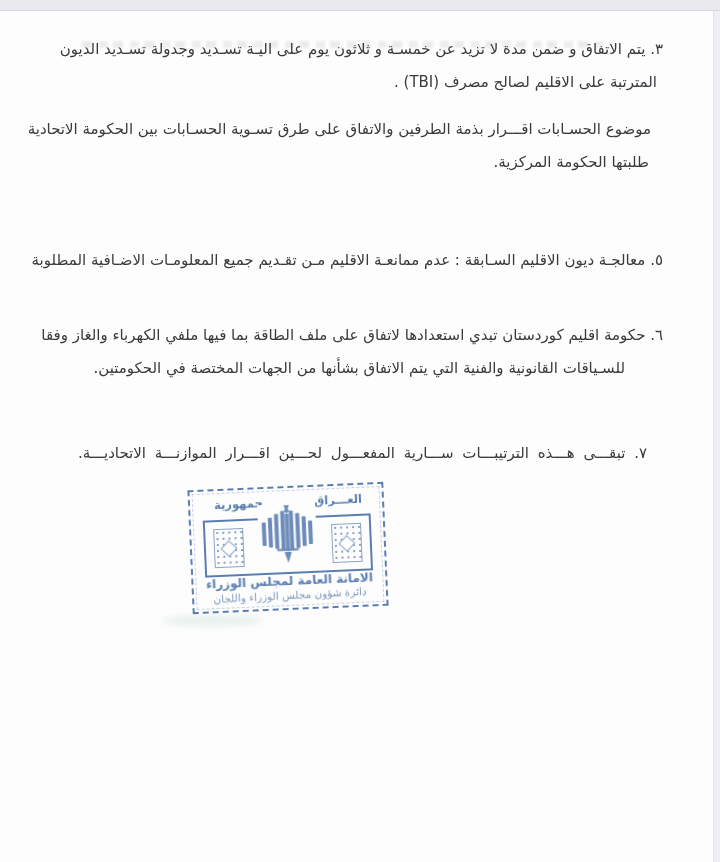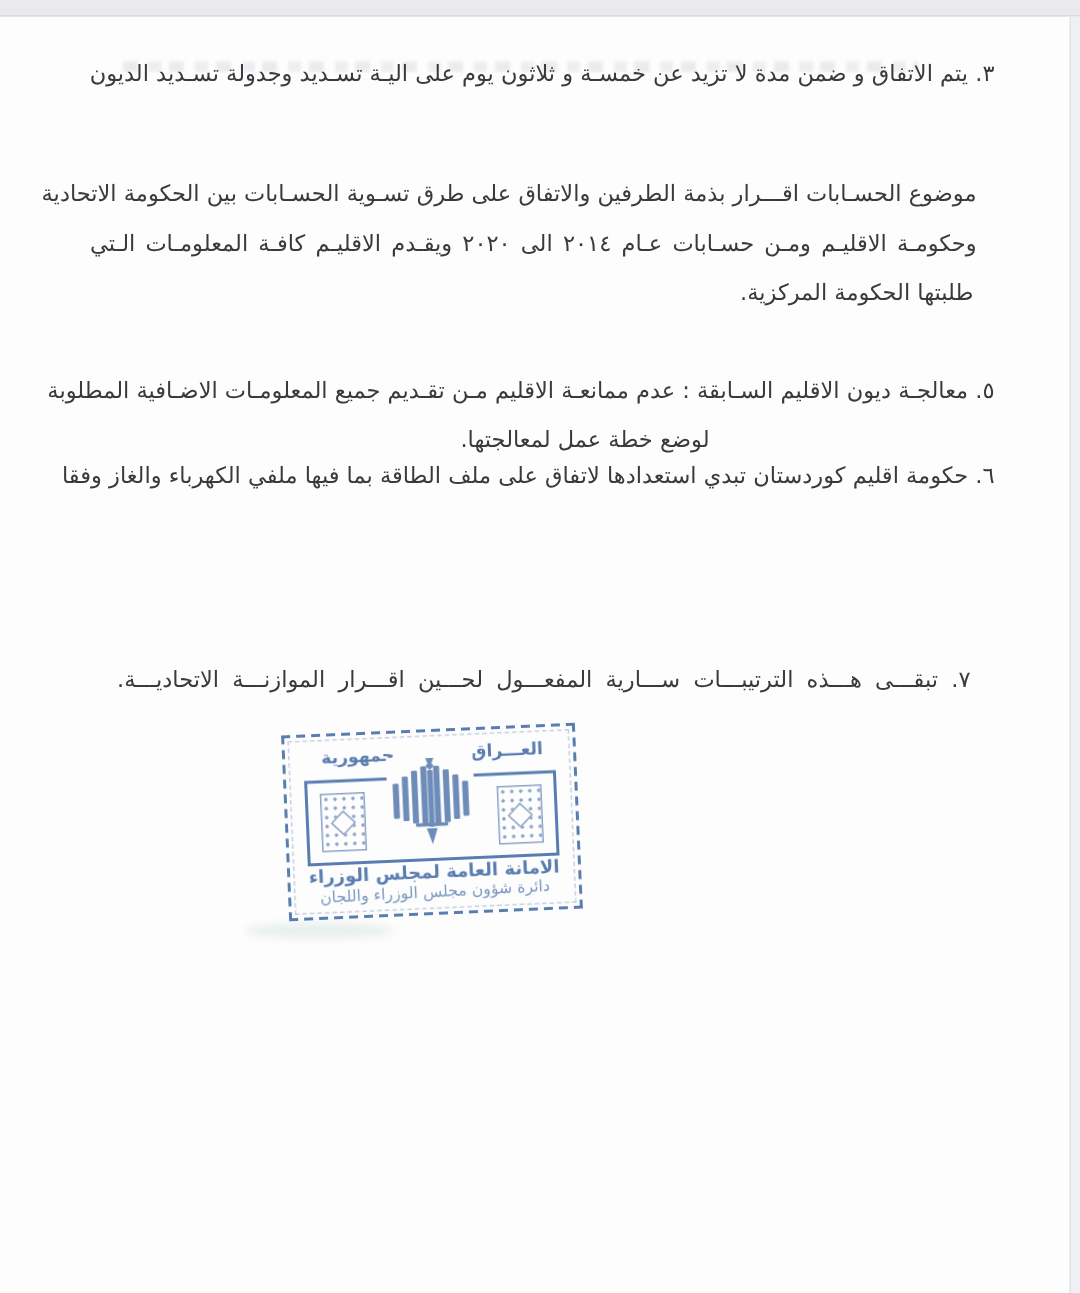--- a/index.html
+++ b/index.html
@@ -20,21 +20,21 @@
   .scan-top{position:absolute;top:0;left:0;right:0;height:11px;background:var(--edge);border-bottom:1px solid #d9d9df;z-index:5;}
   .scan-right{position:absolute;top:11px;right:0;bottom:0;width:7px;background:#eef0f4;border-left:1px solid #e3e4e9;z-index:5;}
   .bleed{position:absolute;top:41px;left:82px;right:108px;height:7px;
     background:repeating-linear-gradient(90deg,#b9b9c4 0 10px,transparent 10px 17px,#c4c4cf 17px 26px,transparent 26px 31px);
     opacity:.26;filter:blur(1.2px);}
   .smudge{position:absolute;left:163px;top:615px;width:100px;height:11px;background:#cfe0d8;opacity:.45;filter:blur(3px);border-radius:50%;}
 
   
   .doc{position:absolute;inset:0 57px 0 60px;direction:rtl;color:var(--text);font-size:15px;line-height:33px;}
   .para{position:absolute;left:0;right:0;}
-  .p3{top:33px}.p4{top:113px}.p5{top:244px}.p6{top:301px}.p7{top:437px}
+  .p3{top:33px}.p4{top:113px}.p5{top:244px}.p6{top:319px}.p7{top:437px}
   .l{white-space:nowrap;text-align:justify;text-align-last:justify;}
   .l.short{text-align:right;text-align-last:right;}
 
   
   .stamp{
     position:absolute;left:190px;top:486px;width:196px;height:124px;
     transform:rotate(-2.5deg);
     color:var(--ink);
     border:2px dashed currentColor;
     opacity:.92;
@@ -64,35 +64,35 @@
 <body>
 
 <div class="scan-top"></div>
 <div class="scan-right"></div>
 <div class="bleed"></div>
 
 <div class="doc">
 
   <div class="para p3">
     <div class="l">٣. يتم الاتفاق و ضمن مدة لا تزيد عن خمسـة و ثلاثون يوم على اليـة تسـديد وجدولة  تسـديد الديون</div>
+    <div class="l short" style="padding-right:6px">المترتبة على الاقليم لصالح مصرف (TBI)  .</div>
   </div>
 
   <div class="para p4">
     <div class="l" style="padding-right:12px">موضوع الحسـابات اقـــرار بذمة الطرفين والاتفاق على طرق تسـوية الحسـابات بين الحكومة الاتحادية</div>
-    <div class="l" style="padding-right:12px">وحكومـة الاقليـم ومـن حسـابات عـام ٢٠١٤ الى ٢٠٢٠ ويقـدم الاقليـم كافـة المعلومـات الـتي</div>
     <div class="l short" style="padding-right:14px">طلبتها الحكومة المركزية.</div>
   </div>
 
   <div class="para p5">
     <div class="l">٥. معالجـة ديون الاقليم السـابقة : عدم ممانعـة الاقليم مـن تقـديم جميع المعلومـات الاضـافية المطلوبة</div>
-    <div class="l short" style="padding-right:190px">لوضع خطة عمل لمعالجتها.</div>
   </div>
 
   <div class="para p6">
     <div class="l">٦. حكومة اقليم كوردستان تبدي استعدادها لاتفاق على ملف الطاقة بما فيها ملفي الكهرباء والغاز وفقا</div>
+    <div class="l short" style="padding-right:38px">للسـياقات القانونية والفنية التي يتم الاتفاق بشأنها من الجهات المختصة في الحكومتين.</div>
   </div>
 
   <div class="para p7">
     <div class="l" style="padding:0 16px 0 18px">٧. تبقـــى هـــذه الترتيبـــات ســـارية المفعـــول لحـــين اقـــرار الموازنـــة الاتحاديـــة.</div>
   </div>
 
 </div>
 
 <div class="stamp">
   <div class="stamp-country">

